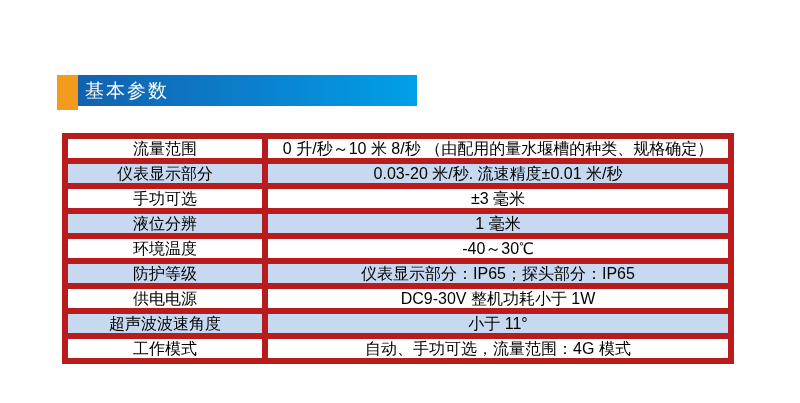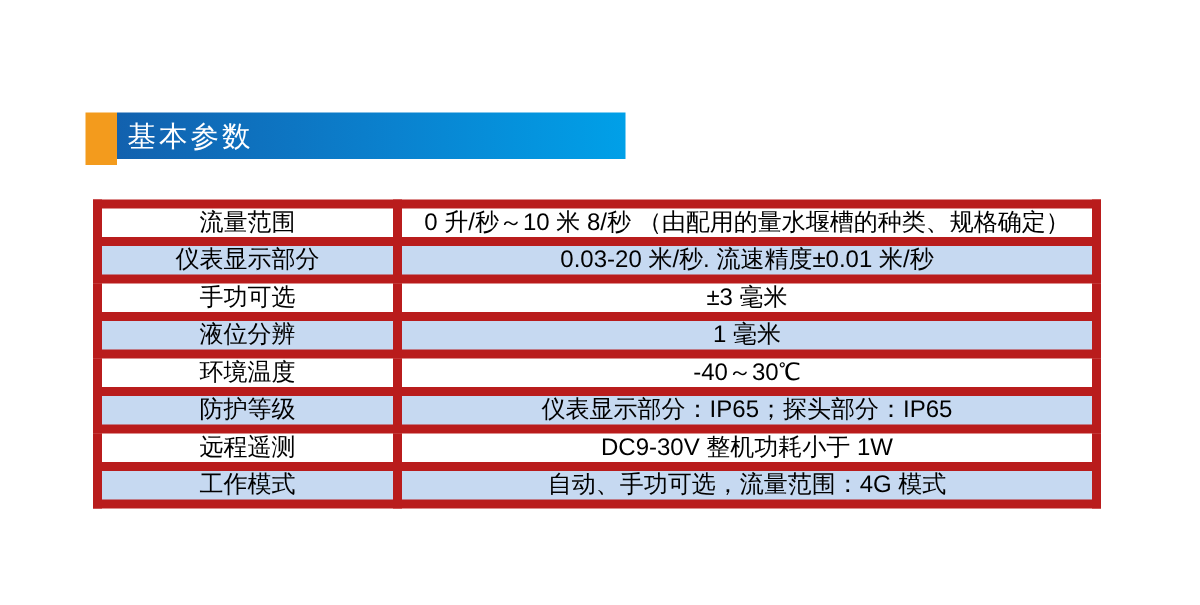--- a/index.html
+++ b/index.html
@@ -101,22 +101,26 @@
       </tr>
       <tr>
         <td class="label-cell">环境温度</td>
         <td class="value-cell">-40～30℃</td>
       </tr>
       <tr>
         <td class="label-cell">防护等级</td>
         <td class="value-cell">仪表显示部分：IP65；探头部分：IP65</td>
       </tr>
       <tr>
-        <td class="label-cell">远程遥测</td>
+        <td class="label-cell">供电电源</td>
         <td class="value-cell">DC9-30V 整机功耗小于 1W</td>
+      </tr>
+      <tr>
+        <td class="label-cell">超声波波速角度</td>
+        <td class="value-cell">小于 11°</td>
       </tr>
       <tr>
         <td class="label-cell">工作模式</td>
         <td class="value-cell">自动、手功可选，流量范围：4G 模式</td>
       </tr>
     </tbody>
   </table>
 
 </div>
 

